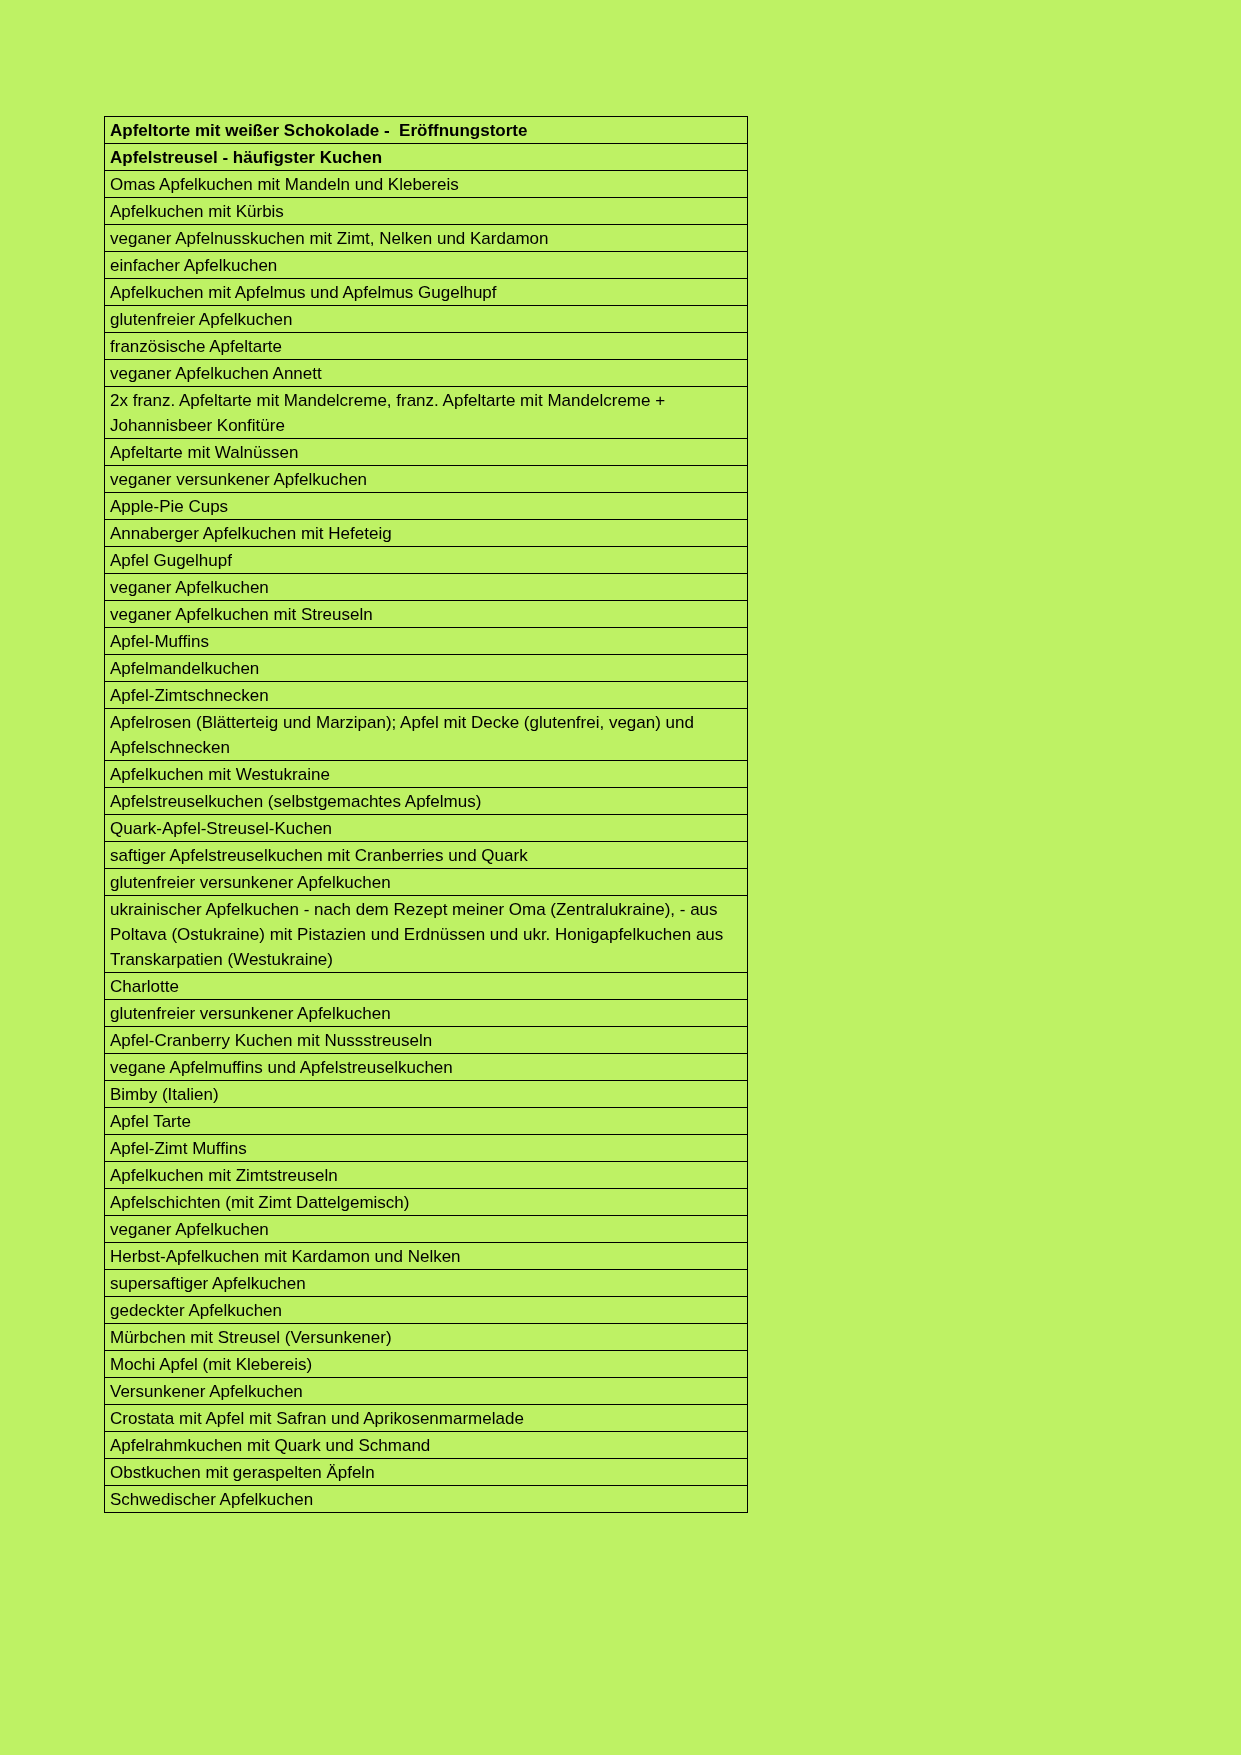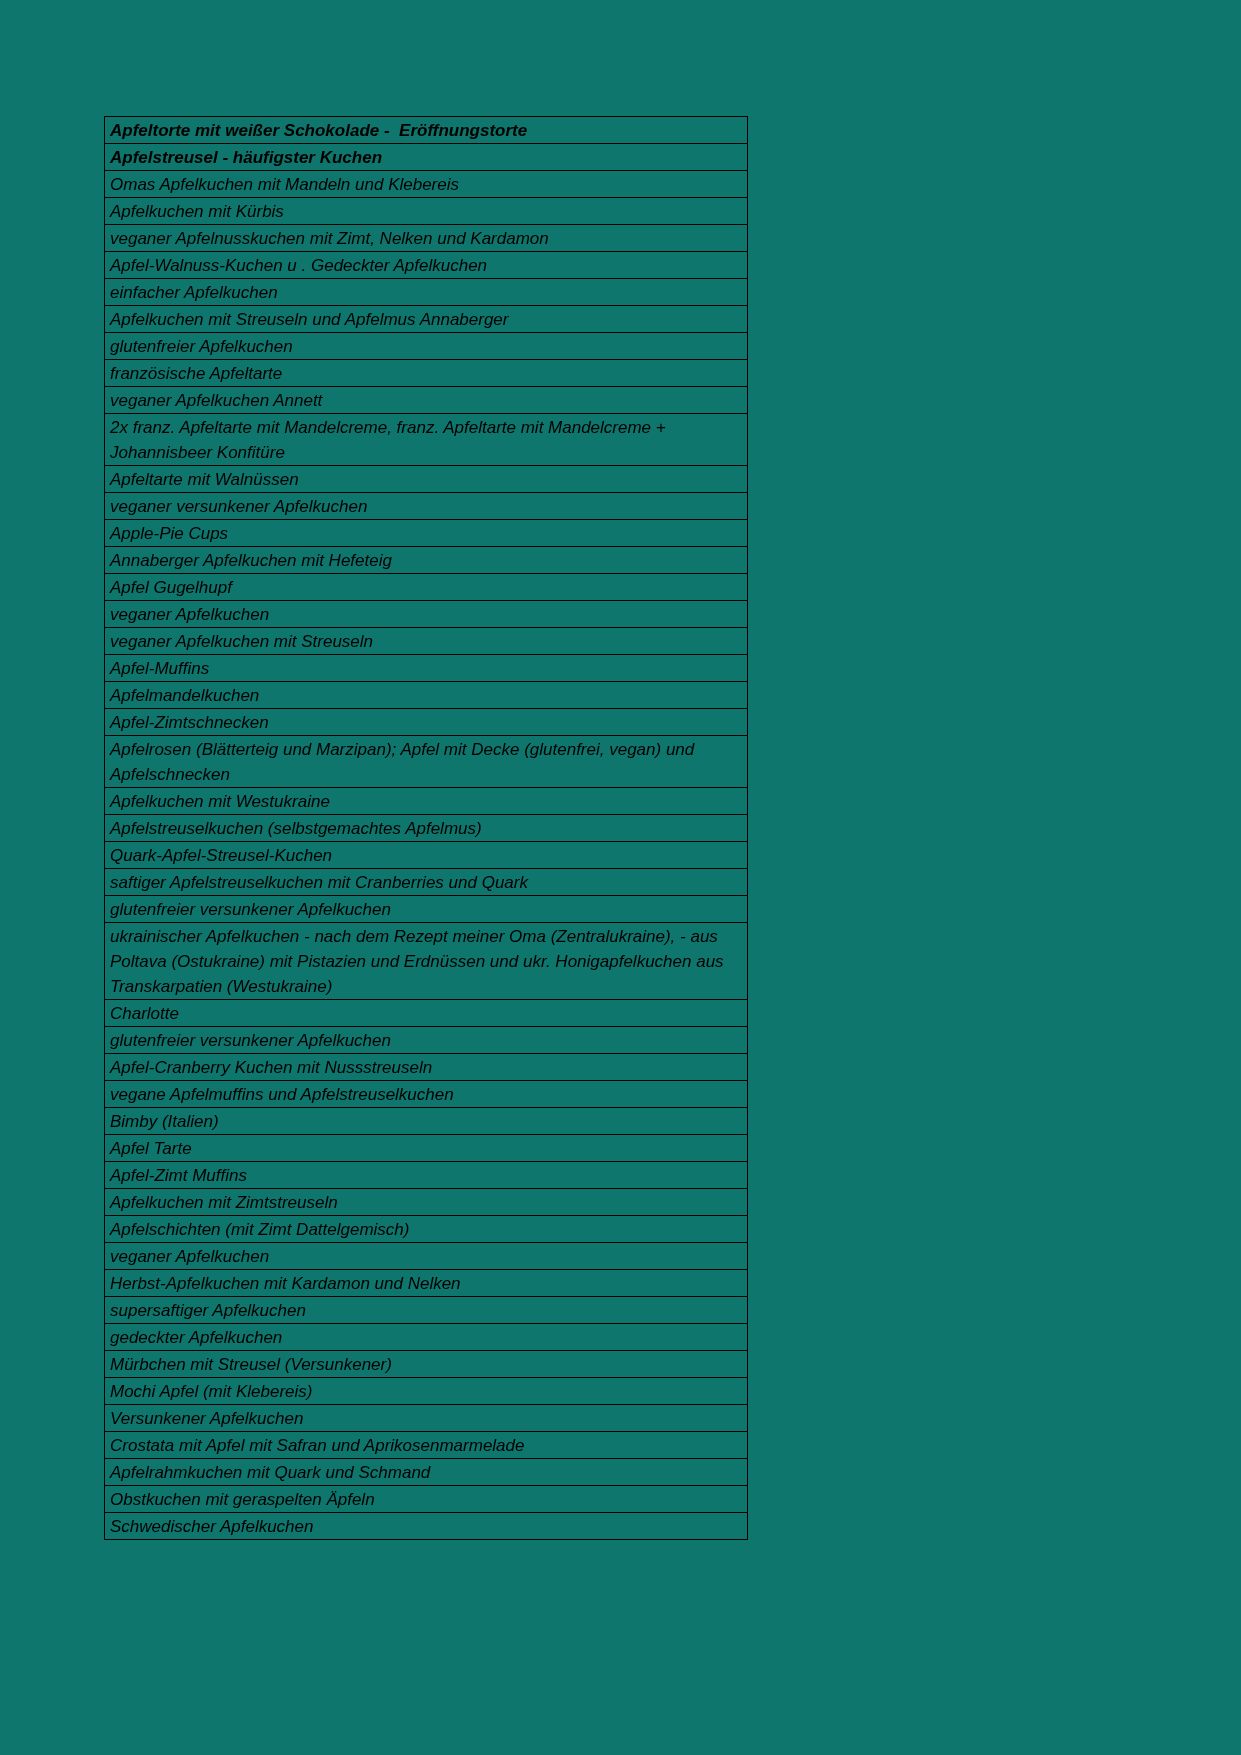--- a/index.html
+++ b/index.html
@@ -14,22 +14,21 @@
     overflow: hidden;
     font-family: "Liberation Sans", "DejaVu Sans", sans-serif;
     color: #000000;
   }
   .page {
     position: absolute;
     left: 0;
     top: 0;
     width: 1241px;
     height: 1755px;
-    background: #0f766e;
-    font-style: italic;
+    background: #bef264;
   }
   table.cake-table {
     position: absolute;
     left: 104px;
     top: 116px;
     width: 644px;
     border-collapse: collapse;
     table-layout: fixed;
   }
   table.cake-table td {
@@ -61,27 +60,24 @@
         <tr>
           <td>Omas Apfelkuchen mit Mandeln und Klebereis</td>
         </tr>
         <tr>
           <td>Apfelkuchen mit Kürbis</td>
         </tr>
         <tr>
           <td>veganer Apfelnusskuchen mit Zimt, Nelken und Kardamon</td>
         </tr>
         <tr>
-          <td>Apfel-Walnuss-Kuchen u . Gedeckter Apfelkuchen</td>
-        </tr>
-        <tr>
           <td>einfacher Apfelkuchen</td>
         </tr>
         <tr>
-          <td>Apfelkuchen mit Streuseln und Apfelmus Annaberger</td>
+          <td>Apfelkuchen mit Apfelmus und Apfelmus Gugelhupf</td>
         </tr>
         <tr>
           <td>glutenfreier Apfelkuchen</td>
         </tr>
         <tr>
           <td>französische Apfeltarte</td>
         </tr>
         <tr>
           <td>veganer Apfelkuchen Annett</td>
         </tr>

